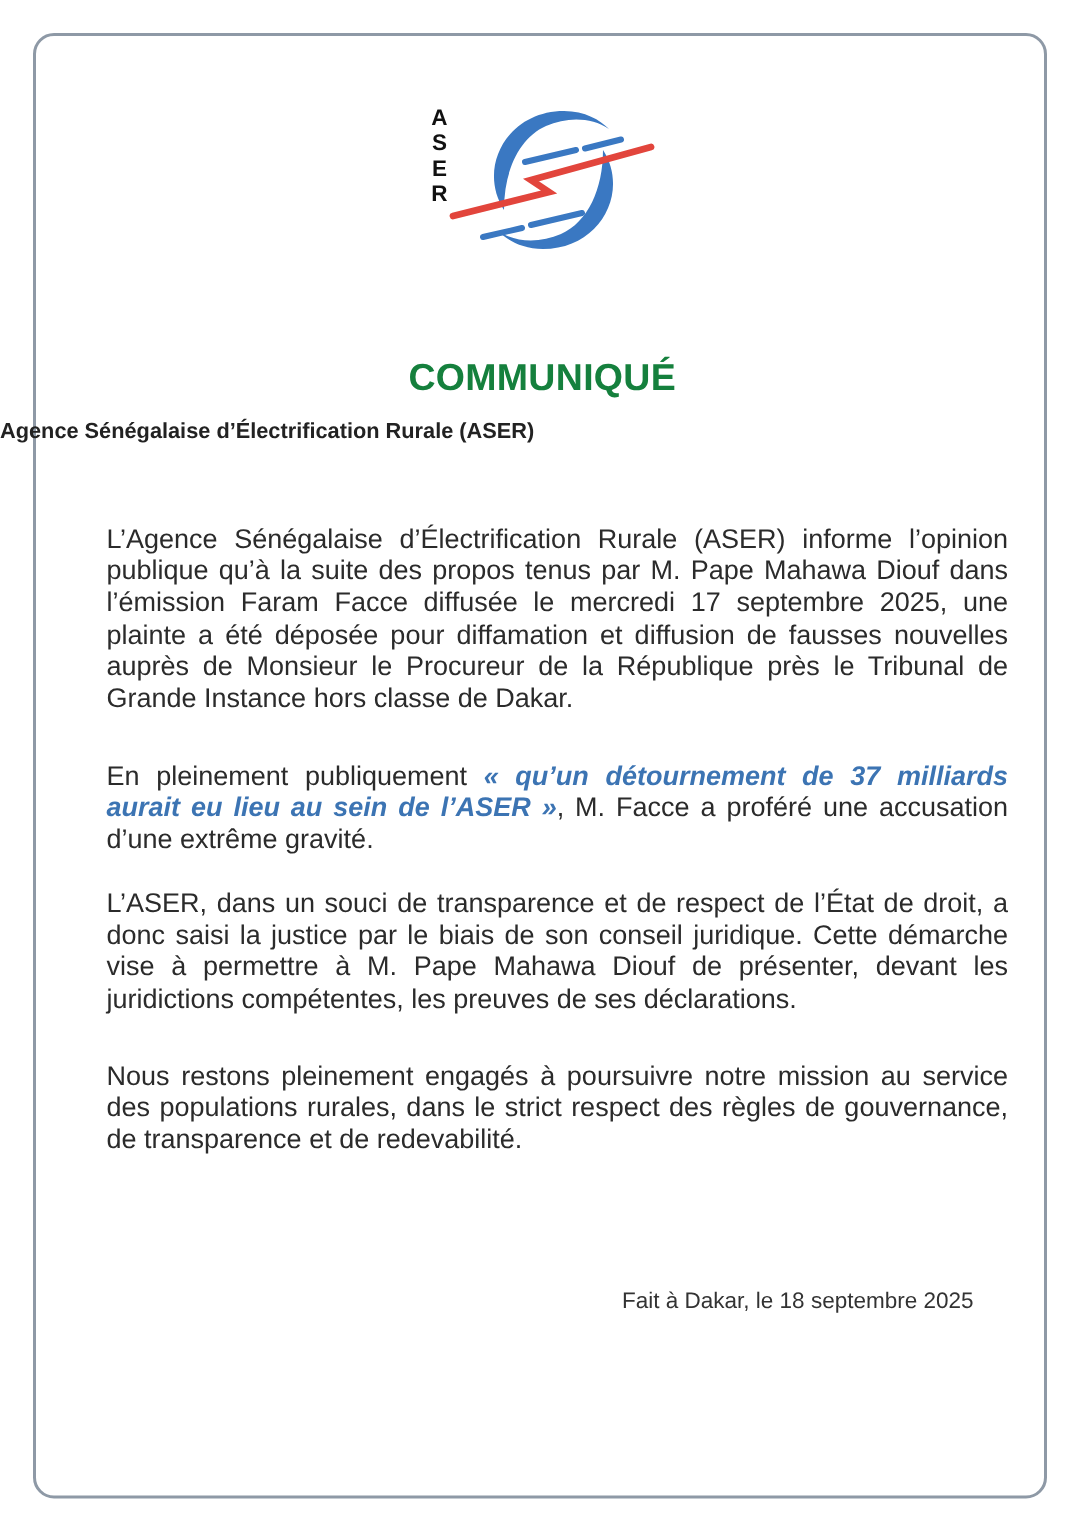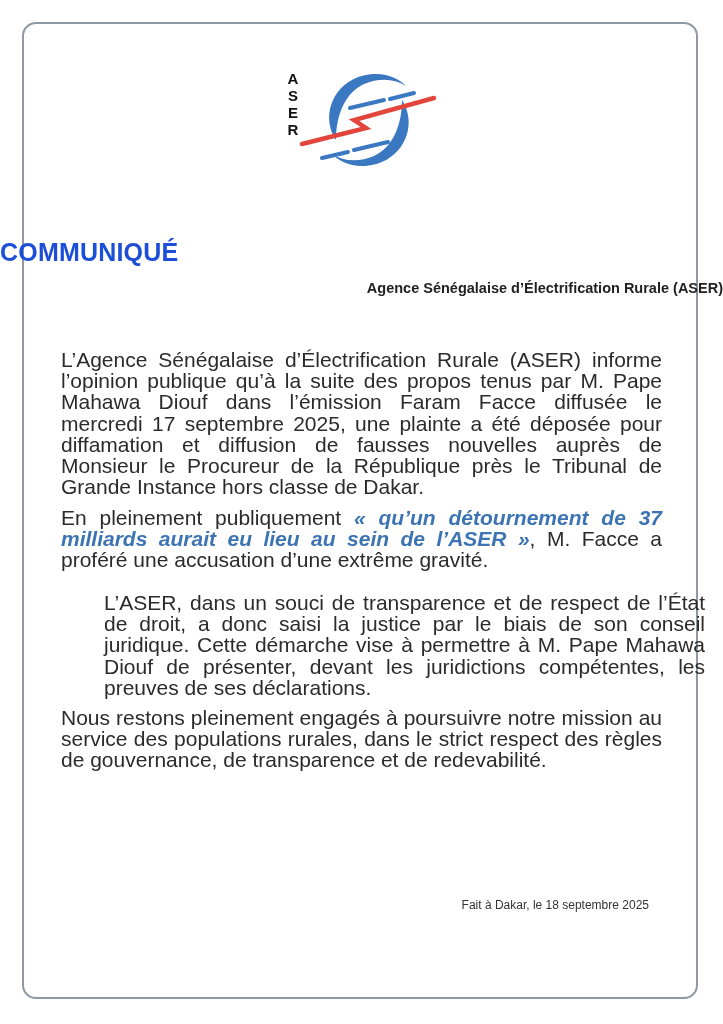--- a/index.html
+++ b/index.html
@@ -35,58 +35,59 @@
     line-height: 17px;
     color: #111;
     text-align: center;
   }
   .logo-letters span { display: block; }
   .logo svg { position: absolute; left: 0; top: 0; }
   .title {
     position: absolute;
     left: 0; width: 723px;
     top: 238px;
+    text-align: center;
     font-family: "Liberation Sans", sans-serif;
     font-weight: bold;
     font-size: 25px;
-    color: #1d4ed8;
+    color: #15803d;
     letter-spacing: 0.2px;
   }
   .subtitle {
     position: absolute;
     left: 0; width: 723px;
     top: 280px;
-    text-align: right;
+    text-align: left;
     font-weight: bold;
     font-size: 14.5px;
     color: #222;
   }
   .body-text {
     position: absolute;
-    left: 61px;
+    left: 71px;
     width: 601px;
-    font-size: 21px;
+    font-size: 18px;
     line-height: 21.2px;
     text-align: justify;
     color: #2b2b2b;
   }
   .p1 { top: 349px; }
   .p2 { top: 507px; }
-  .p3 { top: 592px; margin-left: 43px; }
+  .p3 { top: 592px; }
   .p4 { top: 707px; }
   .quote {
     color: #3c74b3;
     font-weight: bold;
     font-style: italic;
   }
   .footer {
     position: absolute;
     right: 74px;
-    top: 898px;
-    font-size: 12px;
+    top: 860px;
+    font-size: 15px;
     line-height: 15px;
     color: #333;
   }
 </style>
 </head>
 <body>
 
 <div class="frame"></div>
 
 <div class="logo">

